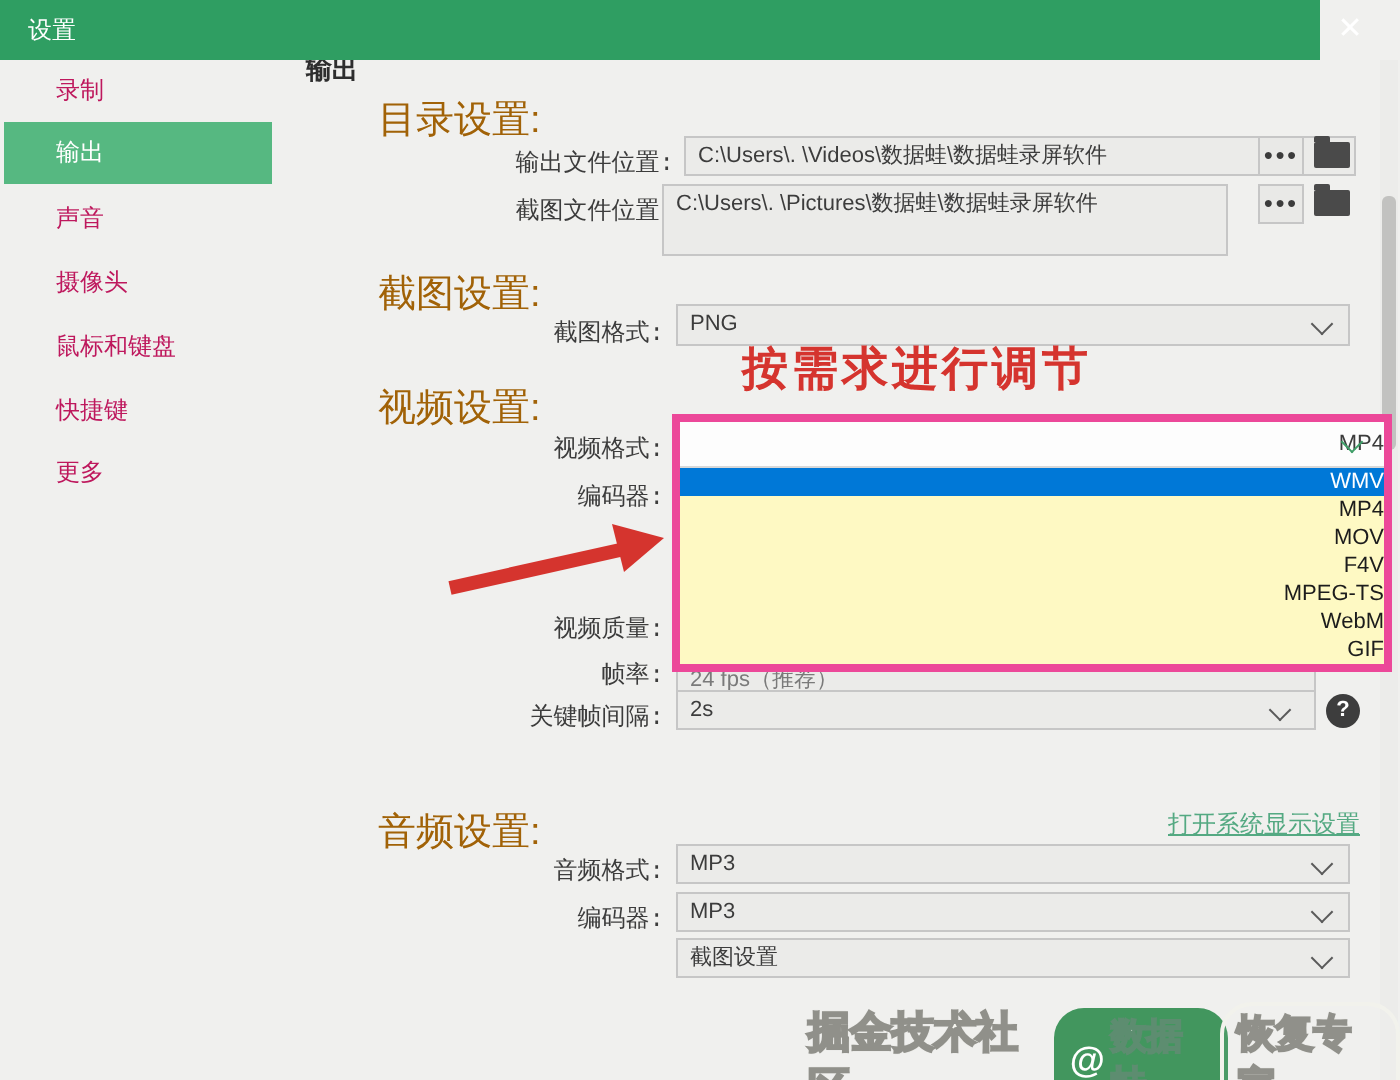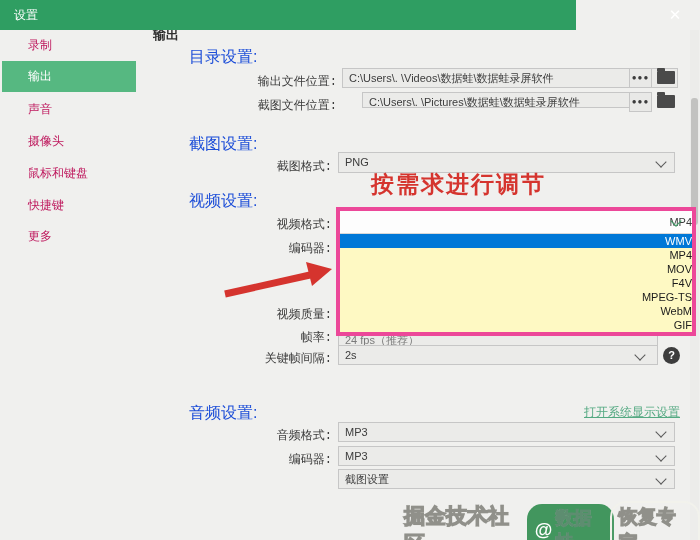--- a/index.html
+++ b/index.html
@@ -1,31 +1,31 @@
 <!DOCTYPE html>
 <html><head>
 <meta charset="utf-8">
 <style>
   html,body{margin:0;padding:0;}
   body{font-family:"Liberation Sans","DejaVu Sans",sans-serif;background:#d8d8d6;}
   .app{position:relative;width:700px;height:540px;background:#f0f0ee;overflow:hidden;}
 
   
-  .titlebar{position:absolute;left:0;top:0;width:576px;height:30px;background:#2f9e62;z-index:10;}
+  .titlebar{position:absolute;left:0;top:0;width:660px;height:30px;background:#2f9e62;z-index:10;}
   .titlebar .title{position:absolute;left:14px;top:0;line-height:30px;font-size:12px;color:#fff;}
   .close-btn{position:absolute;left:662px;top:3px;width:26px;height:24px;color:#fff;
     font-size:15px;text-align:center;line-height:24px;cursor:default;}
 
   
   .side-item{position:absolute;left:28px;font-size:12px;color:#be185d;}
   .side-sel{position:absolute;left:2px;top:61px;width:134px;height:31px;background:#56b881;}
   .side-sel span{position:absolute;left:26px;top:0;line-height:31px;font-size:12px;color:#fff;}
 
   
-  .sec{position:absolute;font-size:16px;color:#1d4ed8;}
+  .sec{position:absolute;font-size:19px;color:#a16207;}
   .h-out{position:absolute;left:153px;top:26px;font-size:13px;font-weight:bold;color:#2e2e2e;}
   .lbl{position:absolute;font-size:12px;color:#3c3c3c;text-align:right;font-family:Liberation Mono, monospace;}
 
   
   .field{position:absolute;background:#ebebe9;border:1px solid #c6c6c6;box-sizing:border-box;
     font-size:11px;color:#3c3c3c;padding:0 6px;white-space:nowrap;overflow:hidden;}
   .chev{position:absolute;width:7px;height:7px;border-right:1.5px solid #5a5a5a;
     border-bottom:1.5px solid #5a5a5a;transform:rotate(45deg);}
   .chev.green{border-color:#3f9e68;}
   .more-btn{position:absolute;width:23px;height:20px;background:#e9e9e7;border:1px solid #c6c6c6;
@@ -97,21 +97,21 @@
   <div class="h-out">输出</div>
 
   <div class="sec" style="left:189px;top:47px">目录设置:</div>
 
   <div class="lbl" style="left:150px;top:73px;width:187px">输出文件位置:</div>
   <div class="field" style="left:342px;top:68px;width:336px;height:20px;line-height:18px">C:\Users\. \Videos\数据蛙\数据蛙录屏软件</div>
   <div class="more-btn" style="left:629px;top:68px">●●●</div>
   <div class="folder" style="left:657px;top:71px"></div>
 
   <div class="lbl" style="left:150px;top:97px;width:187px">截图文件位置:</div>
-  <div class="field" style="left:362px;top:92px;width:283px;height:16px;line-height:18px">C:\Users\. \Pictures\数据蛙\数据蛙录屏软件</div>
+  <div class="field" style="left:331px;top:92px;width:283px;height:36px;line-height:18px">C:\Users\. \Pictures\数据蛙\数据蛙录屏软件</div>
   <div class="more-btn" style="left:629px;top:92px">●●●</div>
   <div class="folder" style="left:657px;top:95px"></div>
 
   <div class="sec" style="left:189px;top:134px">截图设置:</div>
   <div class="lbl" style="left:150px;top:158px;width:182px">截图格式:</div>
   <div class="field" style="left:338px;top:152px;width:337px;height:21px;line-height:19px">PNG</div>
   <span class="chev" style="left:657px;top:158px"></span>
 
   <div class="sec" style="left:189px;top:191px">视频设置:</div>
   <div class="lbl" style="left:150px;top:216px;width:182px">视频格式:</div>

